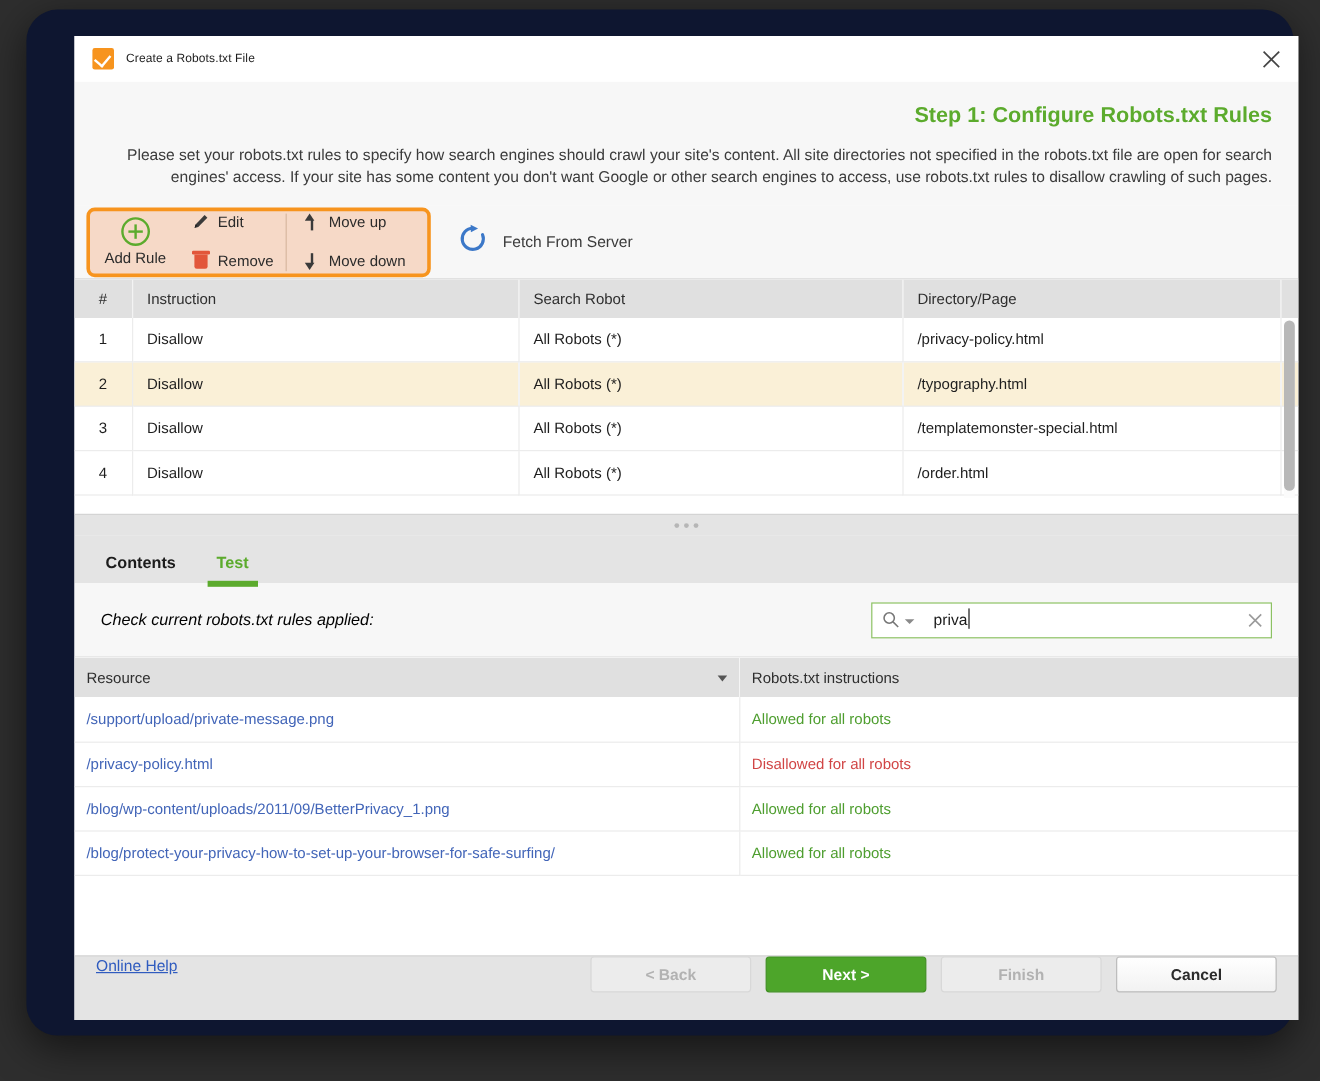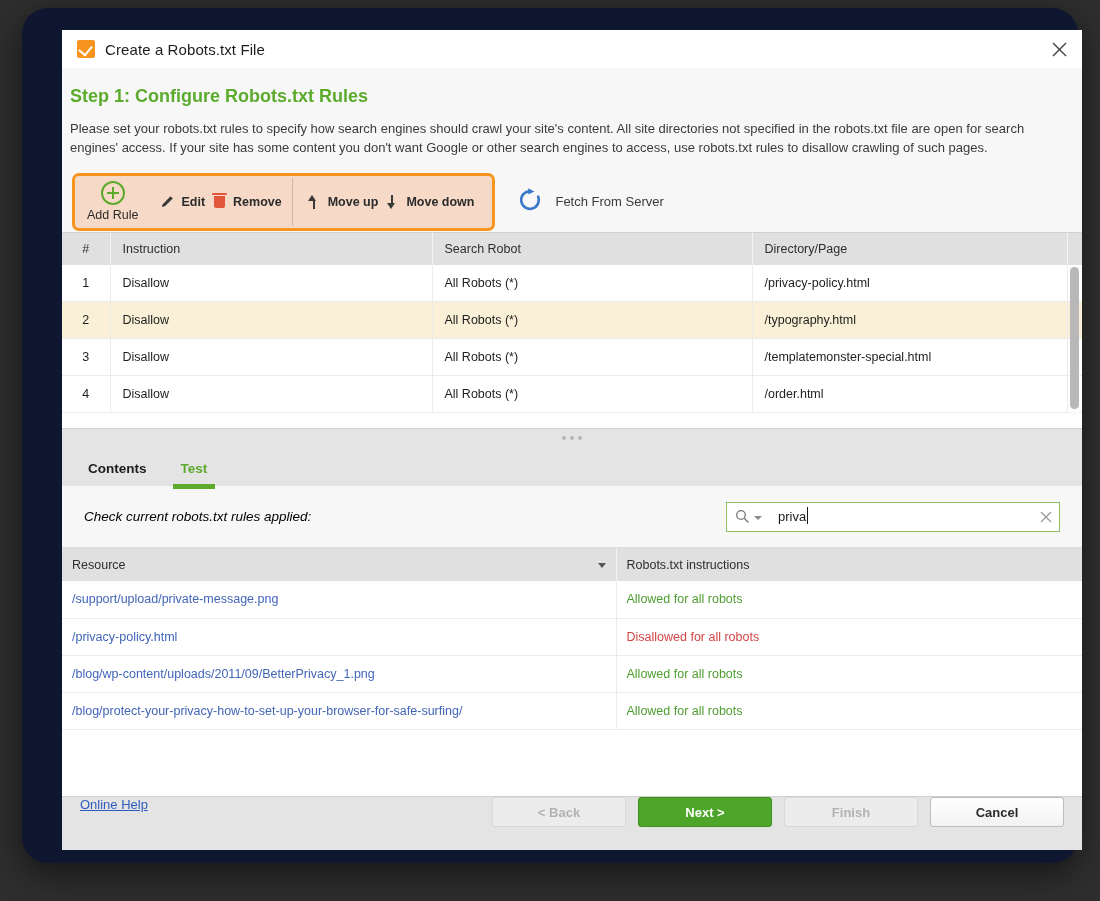--- a/index.html
+++ b/index.html
@@ -49,39 +49,40 @@
   #titlebar .tb-icon::after {
     content: "";
     position: absolute;
     left: 4px; top: 3px;
     width: 7px; height: 10px;
     border: 2px solid #ffffff;
     border-top: 0; border-left: 0;
     transform: rotate(40deg);
   }
   #titlebar .tb-title {
-    font-size: 15px;
+    font-size: 10px;
     color: #1c1c1c;
     letter-spacing: 0.1px;
   }
   #close-btn {
     position: absolute;
     right: 8px; top: 4px;
     width: 30px; height: 30px;
     display: flex; align-items: center; justify-content: center;
     cursor: pointer;
     color: #444;
   }
   #close-btn svg { display: block; }
 
   
   #header {
     background: #f7f7f7;
     padding: 18px 22px 14px 8px;
     flex: 0 0 auto;
+    text-align: right;
   }
   #step-title {
     font-size: 18px;
     font-weight: bold;
     color: #5cab2d;
     margin: 0 0 12px 0;
   }
   #step-desc {
     font-size: 13px;
     color: #3b3b3b;
@@ -125,25 +126,24 @@
     margin-bottom: 3px;
   }
   .plus-circle::before, .plus-circle::after {
     content: ""; position: absolute; background: #5cab2d;
   }
   .plus-circle::before { left: 4px; top: 9px; width: 12px; height: 2px; }
   .plus-circle::after  { top: 4px; left: 9px; height: 12px; width: 2px; }
   .tb-addrule .lbl { font-size: 12.5px; color: #2b2b2b; }
 
   .tb-group {
-    display: flex; flex-direction: row;
+    display: flex; flex-direction: column;
     justify-content: space-between;
     padding: 0 10px;
     gap: 7px;
-    font-weight: bold;
   }
   .tb-group.bordered { border-left: 1px solid #d8b7a0; padding-left: 14px; }
   .tb-item {
     display: flex; align-items: center;
     font-size: 12.5px; color: #2b2b2b;
     cursor: pointer;
     gap: 7px;
     white-space: nowrap;
   }
   .tb-item .ico { width: 14px; height: 15px; display:inline-flex; align-items:center; justify-content:center; flex:0 0 14px;}

